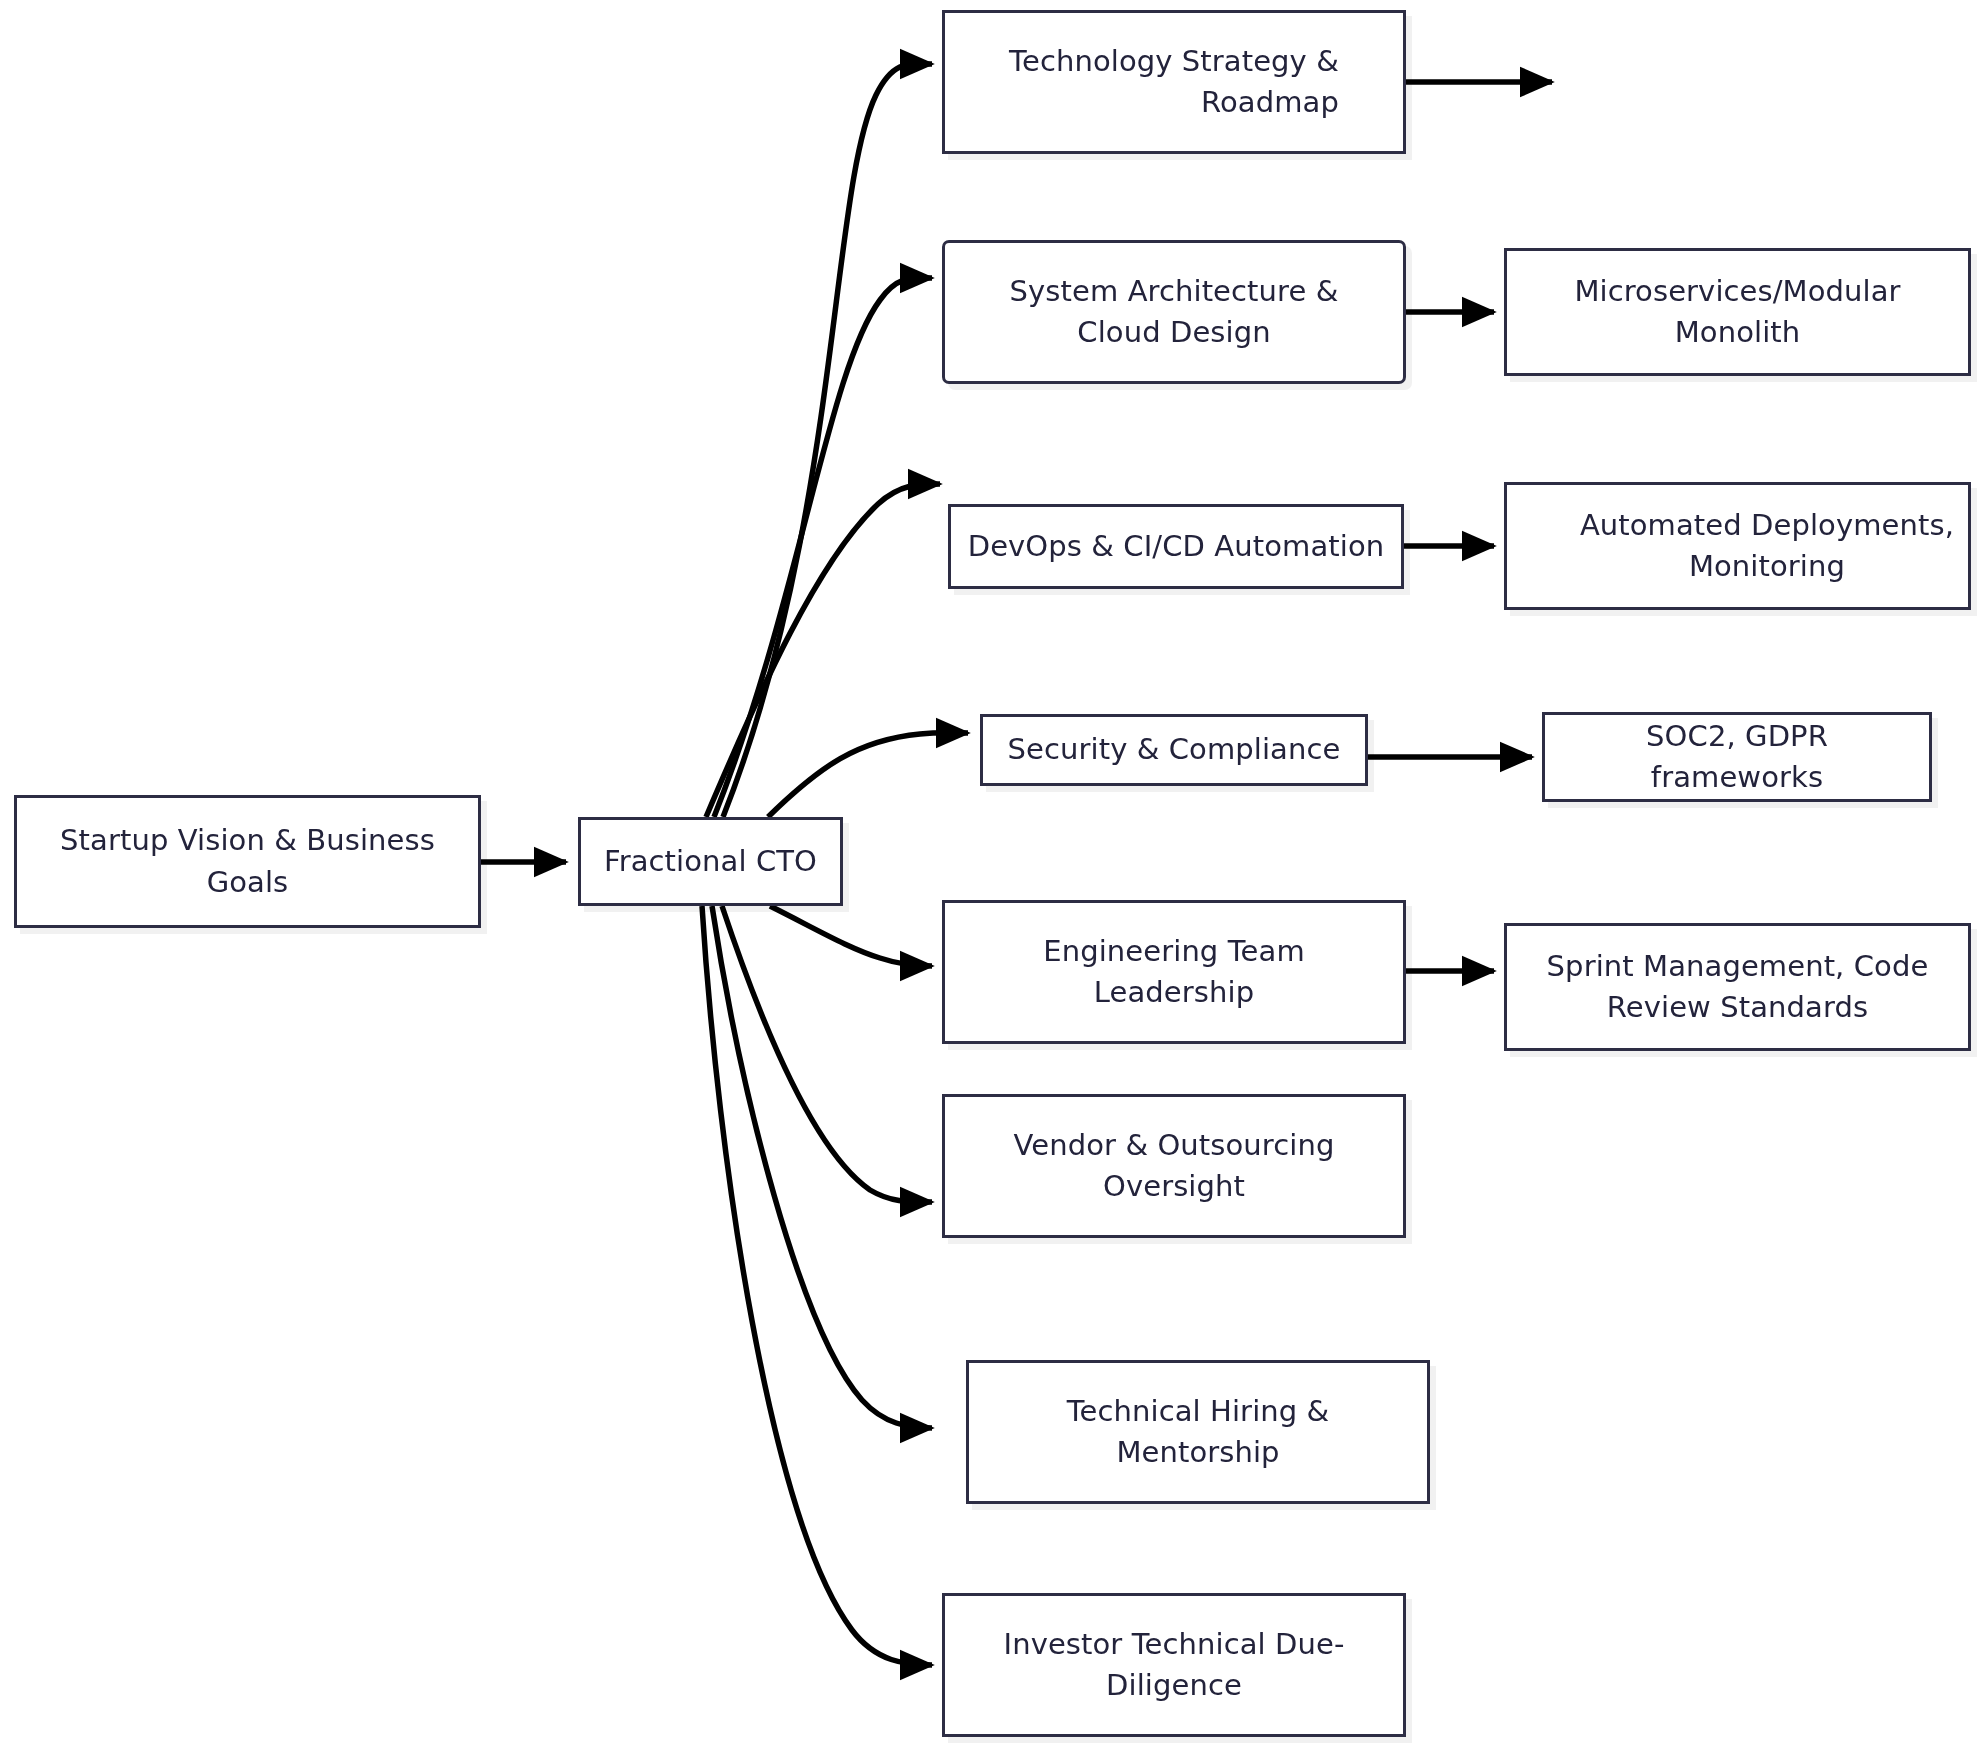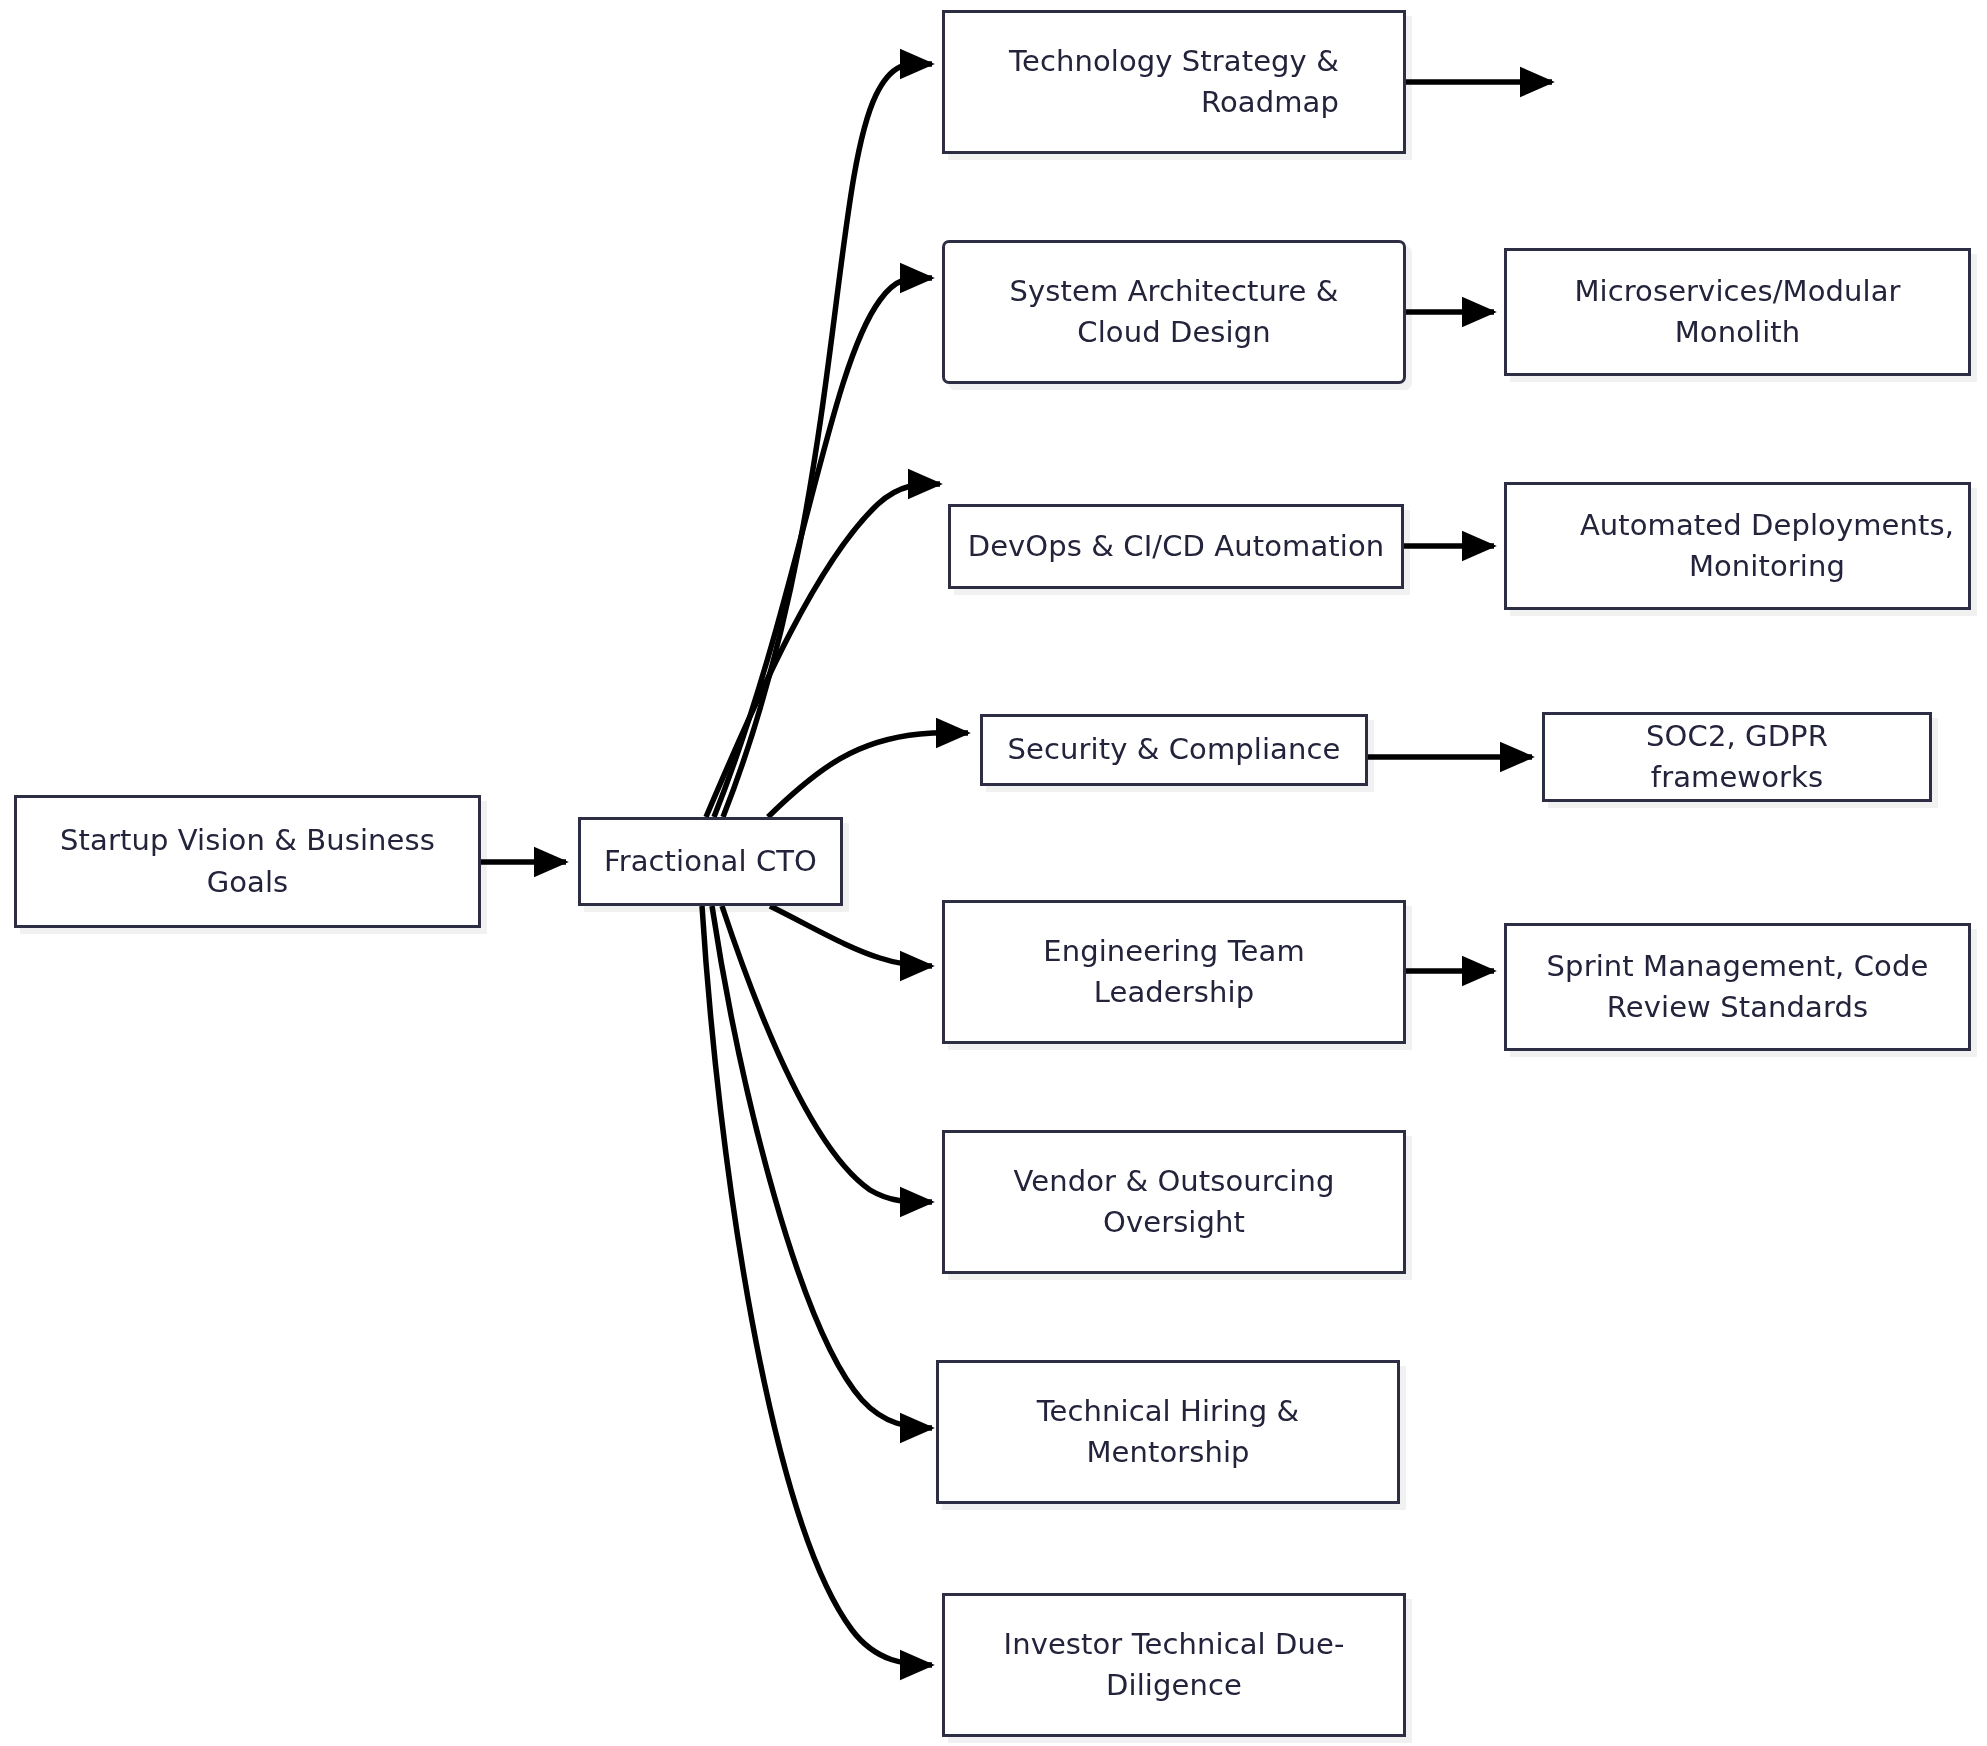--- a/index.html
+++ b/index.html
@@ -103,26 +103,26 @@
 
   <div class="node" style="left:980px; top:714px; width:388px; height:72px;">
     <span class="node-label">Security &amp; Compliance</span>
   </div>
 
   <div class="node" style="left:942px; top:900px; width:464px; height:144px;">
     <span class="node-label">Engineering Team
 Leadership</span>
   </div>
 
-  <div class="node" style="left:942px; top:1130px; width:464px; height:144px;">
+  <div class="node" style="left:942px; top:1094px; width:464px; height:144px;">
     <span class="node-label">Vendor &amp; Outsourcing
 Oversight</span>
   </div>
 
-  <div class="node" style="left:936px; top:1360px; width:464px; height:144px;">
+  <div class="node" style="left:966px; top:1360px; width:464px; height:144px;">
     <span class="node-label">Technical Hiring &amp;
 Mentorship</span>
   </div>
 
   <div class="node" style="left:942px; top:1593px; width:464px; height:144px;">
     <span class="node-label">Investor Technical Due-
 Diligence</span>
   </div>
 
 

